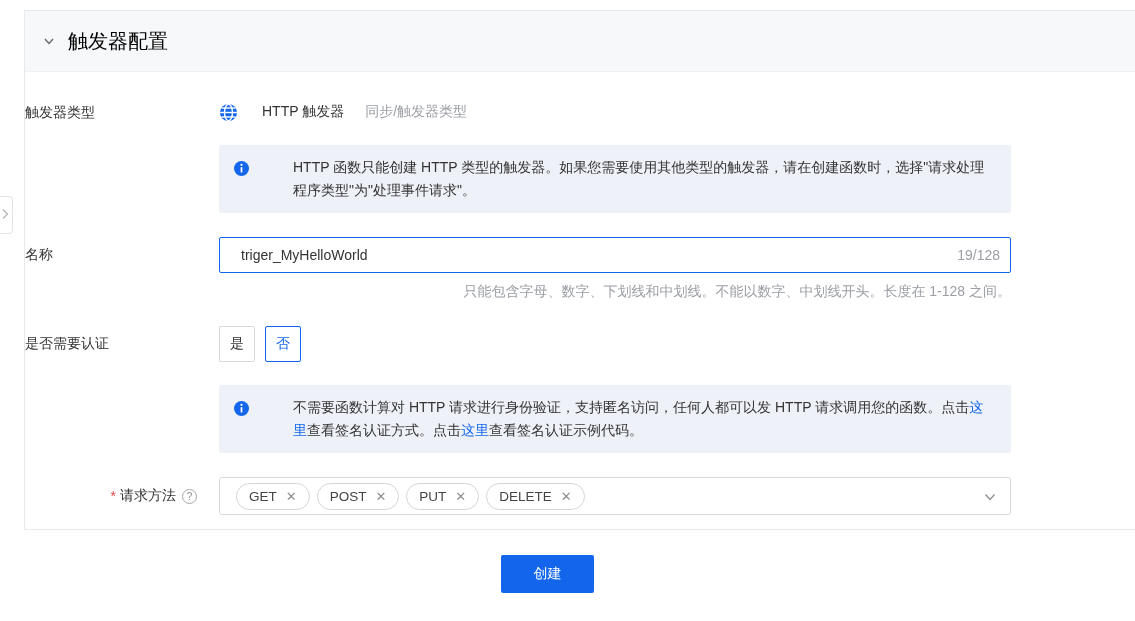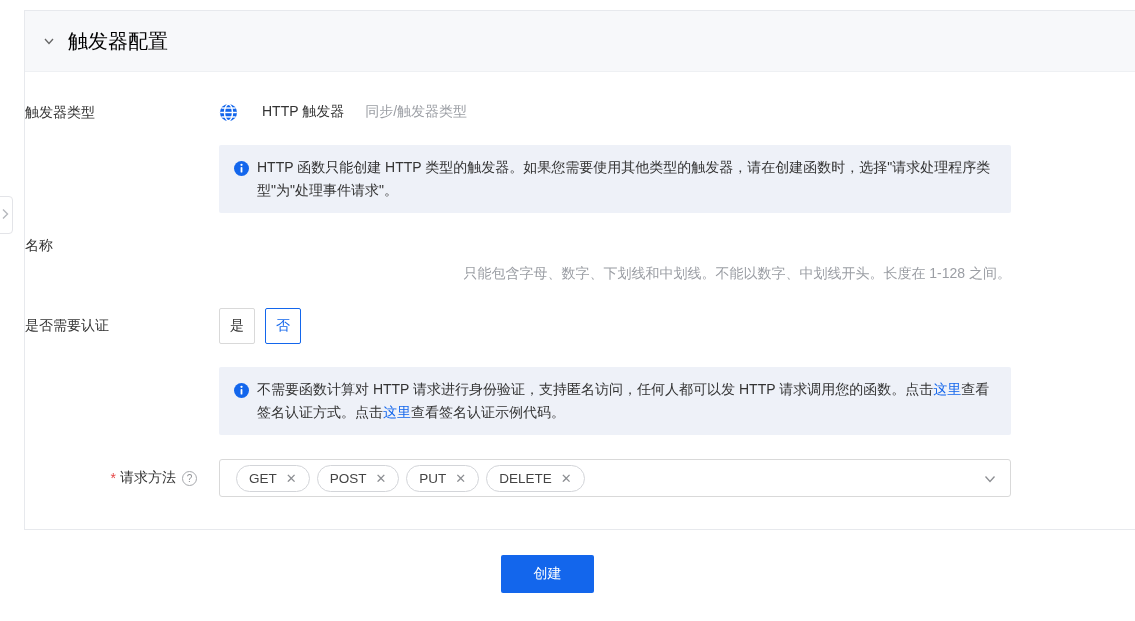--- a/index.html
+++ b/index.html
@@ -17,21 +17,21 @@
     border: 1px solid #e7e9ed; background: #fff; }
   .panel-header { height: 61px; background: #f7f8fa; border-bottom: 1px solid #eef0f3;
     display: flex; align-items: center; padding-left: 18px; cursor: pointer; }
   .panel-header .chev { width: 12px; height: 12px; margin-right: 13px; display: inline-flex; }
   .panel-title { font-weight: normal; font-size: 20px; color: #000000; }
 
   .panel-body { padding-left: 0; }
   .row { display: flex; align-items: center; }
   .row-label { width: 172px; text-align: left; color: #333; flex: none; }
   .row-field { margin-left: 22px; width: 792px; flex: none; display: flex; align-items: flex-start; }
-  .indent { margin-left: 194px; width: 792px; }
+  .indent { margin-left: 194px; width: 792px; gap: 36px; }
 
   
   .row-type { margin-top: 31px; }
   .type-icon { width: 19px; height: 19px; display: inline-flex; margin-right: 24px; }
   .type-name { color: #333; }
   .type-mode { color: #9b9ea4; margin-left: 21px; }
 
   
   .info-box { margin-top: 23px; background: #eef1f8; border-radius: 2px;
     padding: 11px 16px 11px 15px; line-height: 23px; display: flex; }
@@ -130,20 +130,26 @@
           <circle cx="8" cy="8" r="8" fill="#1366ec"></circle>
           <circle cx="8" cy="4.1" r="1.2" fill="#fff"></circle>
           <rect x="7.05" y="6.3" width="1.9" height="6" rx="0.95" fill="#fff"></rect>
         </svg>
       </span>
       <span class="info-text">HTTP 函数只能创建 HTTP 类型的触发器。如果您需要使用其他类型的触发器，请在创建函数时，选择"请求处理程序类型"为"处理事件请求"。</span>
     </div>
 
     <div class="row row-name">
       <div class="row-label">名称</div>
+      <div class="row-field">
+        <div class="name-input-wrap">
+          <input class="name-input" type="text" value="triger_MyHelloWorld" style="">
+          <span class="char-counter">19/128</span>
+        </div>
+      </div>
     </div>
     <div class="helper-text indent">只能包含字母、数字、下划线和中划线。不能以数字、中划线开头。长度在 1-128 之间。</div>
 
     <div class="row row-auth">
       <div class="row-label">是否需要认证</div>
       <div class="row-field">
         <button class="toggle-btn">是</button>
         <button class="toggle-btn active">否</button>
       </div>
     </div>

